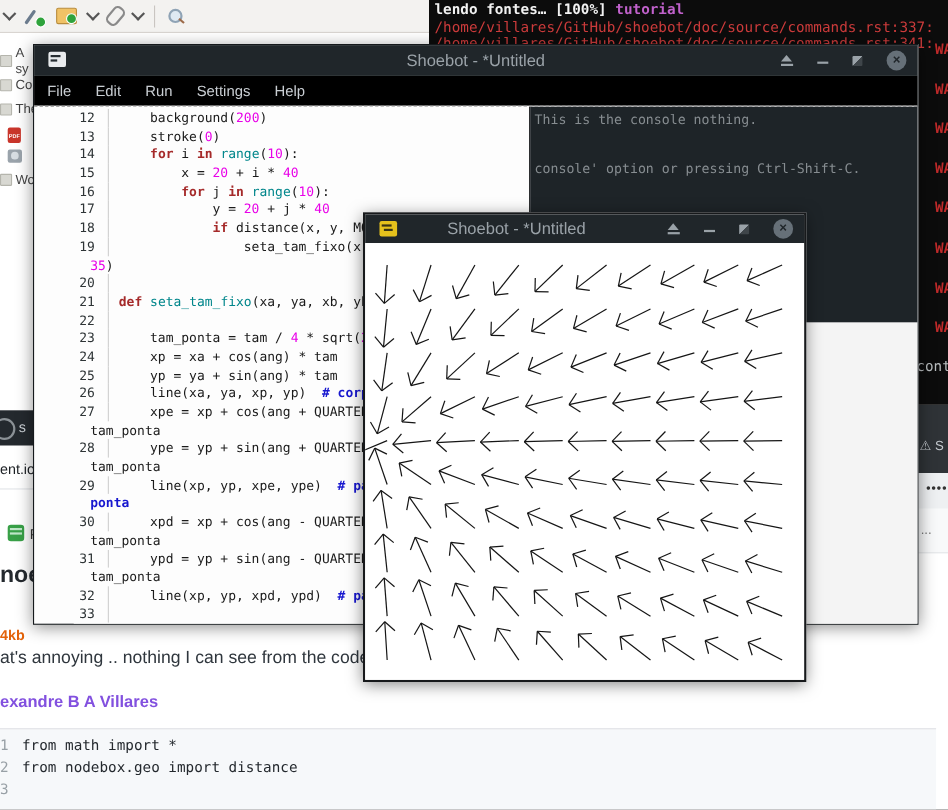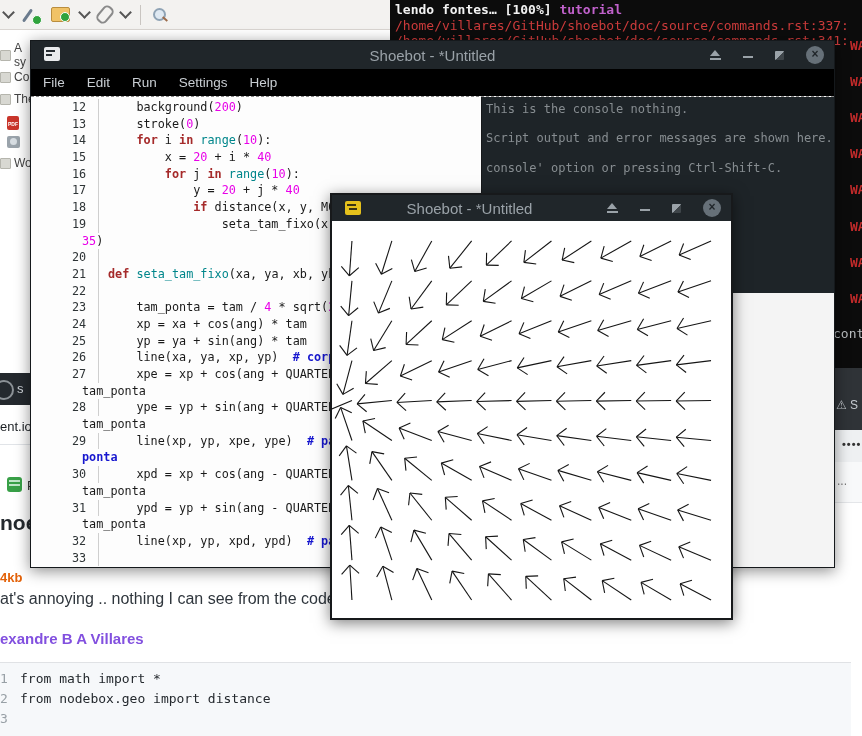--- a/index.html
+++ b/index.html
@@ -248,21 +248,21 @@
             <div class="crow cont"><span class="ctext"><span class="sc">ponta</span></span></div>
             <div class="crow"><span class="cnum">30</span><span class="ctext"><span class="sp">    xpd = xp + cos(ang - QUARTER_PI) * </span></span></div>
             <div class="crow cont"><span class="ctext"><span class="sp">tam_ponta</span></span></div>
             <div class="crow"><span class="cnum">31</span><span class="ctext"><span class="sp">    ypd = yp + sin(ang - QUARTER_PI) * </span></span></div>
             <div class="crow cont"><span class="ctext"><span class="sp">tam_ponta</span></span></div>
             <div class="crow"><span class="cnum">32</span><span class="ctext"><span class="sp">    line(xp, yp, xpd, ypd)  </span><span class="sc"># parte 2 da ponta</span></span></div>
             <div class="crow"><span class="cnum">33</span><span class="ctext"></span></div>
           </div>
       </div>
       <div id="right-pane">
-        <div id="console" class="mono"><div>This is the console nothing.</div><div>&nbsp;</div><div>Script output and error messages are shown here.</div><div>&nbsp;</div><div>console' option or pressing Ctrl-Shift-C.</div></div>
+        <div id="console" class="mono"><div>This is the console nothing.</div><div>&nbsp;</div><div>&nbsp;</div><div>console' option or pressing Ctrl-Shift-C.</div></div>
       </div>
     </div>
   </div>
 
   <div class="abs" id="output-win">
     <div class="titlebar">
       <span class="bot-ic">
           <i></i>
           <i></i>
         </span>

